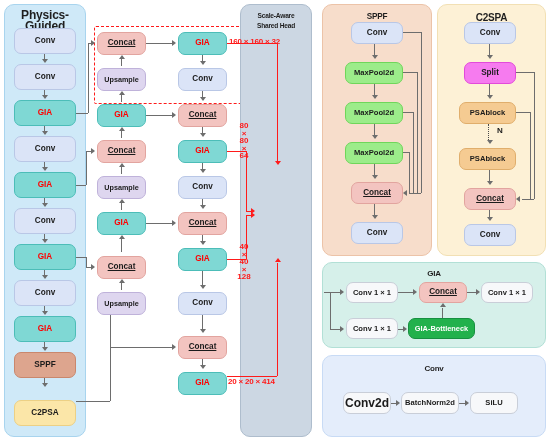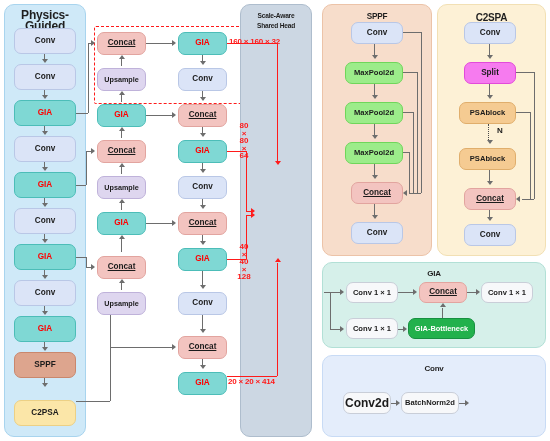--- a/index.html
+++ b/index.html
@@ -326,19 +326,20 @@
   <div class="arw arw-r" style="left:403px;top:326px;"></div>
   <div class="ln lnv" style="left:442px;top:308px;height:10px;"></div>
   <div class="arw arw-u" style="left:439.5px;top:303px;"></div>
 
   <div class="panel" style="left:322px;top:355px;width:224px;height:82px;background:#e4edfb;border:1px solid #c8dbf5;">
     <div class="panel-title" style="top:8px;font-size:8px;">Conv</div>
   </div>
 
   <div class="node n-white" style="left:343px;top:392px;width:48px;height:22px;font-size:12px;">Conv2d</div>
   <div class="node n-white" style="left:401px;top:392px;width:58px;height:22px;font-size:7.6px;">BatchNorm2d</div>
+  <div class="node n-white" style="left:470px;top:392px;width:48px;height:22px;font-size:7.6px;">SiLU</div>
 
   <div class="ln lnh" style="left:391px;top:403px;width:5px;"></div>
   <div class="arw arw-r" style="left:396px;top:400px;"></div>
   <div class="ln lnh" style="left:459px;top:403px;width:6px;"></div>
   <div class="arw arw-r" style="left:465px;top:400px;"></div>
 
 </div>
 
 </body></html>

